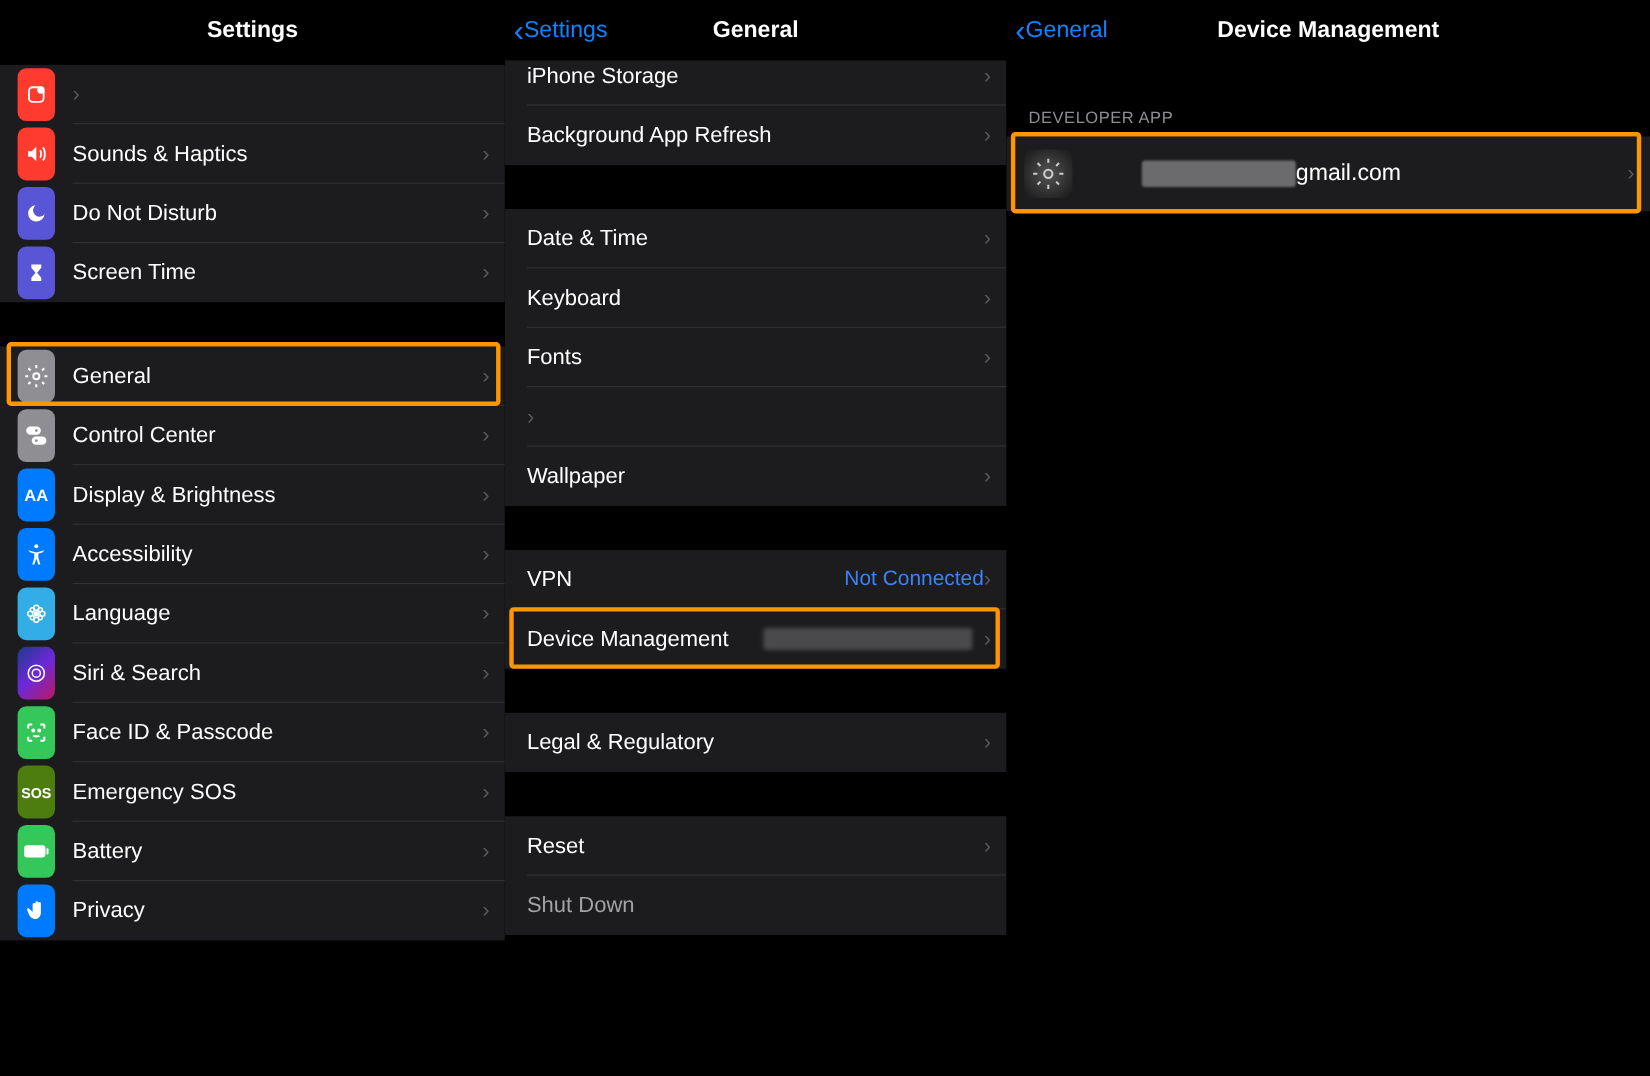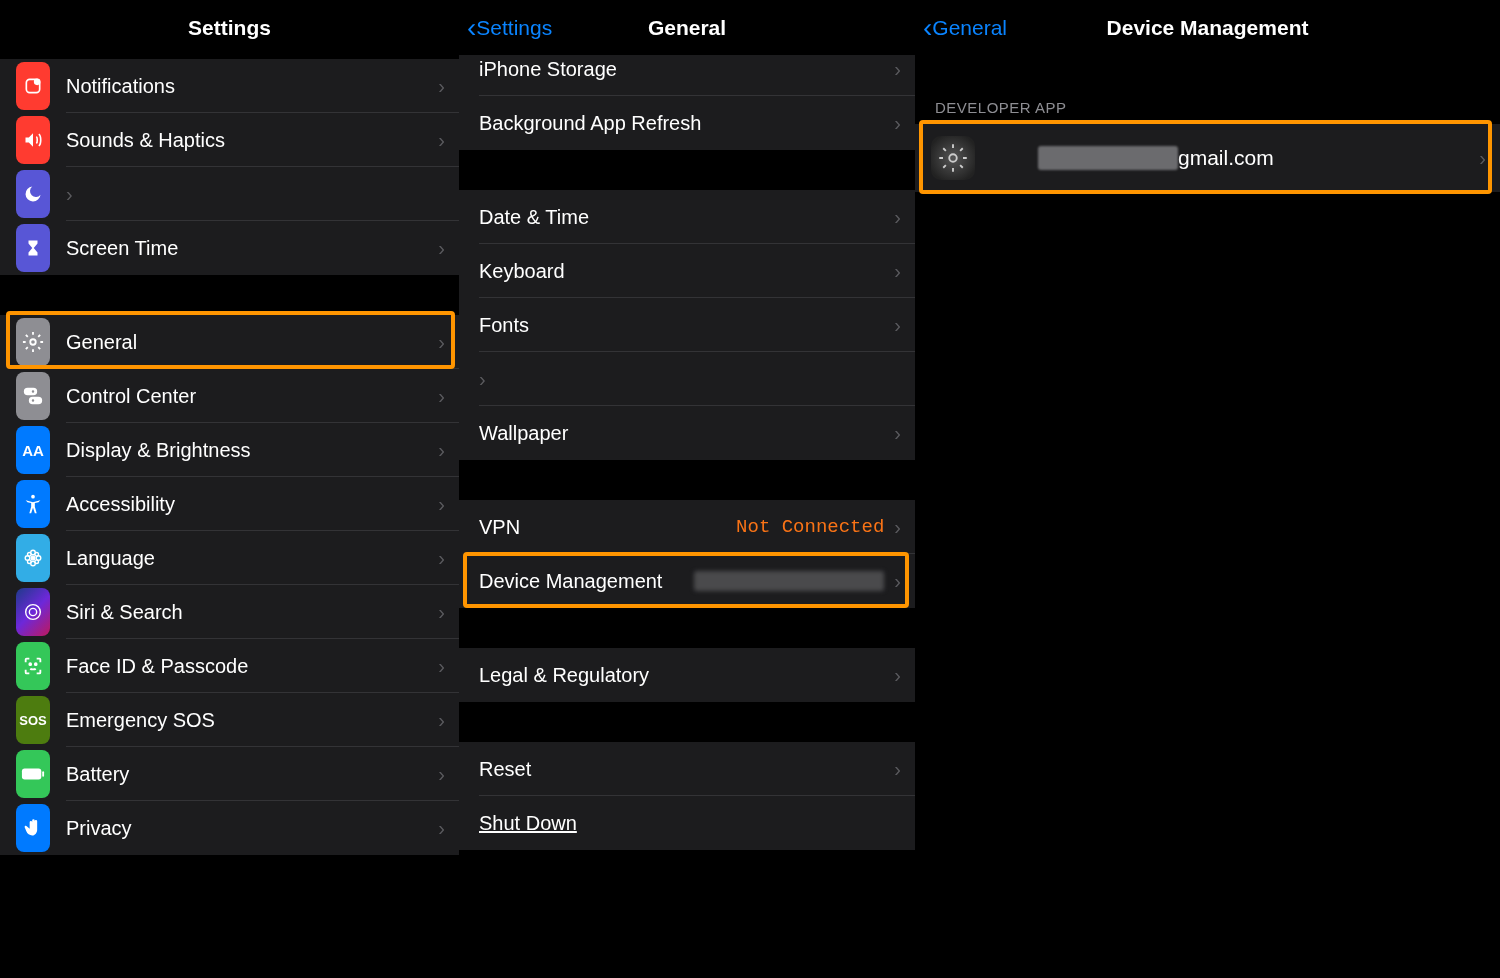--- a/index.html
+++ b/index.html
@@ -117,25 +117,23 @@
     cursor: pointer;
     position: relative;
   }
   .row2 .label {
     flex: 1;
     font-size: 20px;
     color: #fff;
   }
   .row2 .detail {
     font-size: 19px;
-    color: #f97316;
-    margin-right: 10px;
-    font-family: Liberation Mono, monospace;
-  }
-  .row2 .label-blue { color: #ffffff; text-decoration: underline; }
+    color: #3b82f6;
+  }
+  .row2 .label-blue { color: #a3a3a3; }
 
   .highlight-box {
     position: absolute;
     border: 4px solid #ff9500;
     border-radius: 4px;
     pointer-events: none;
     z-index: 10;
   }
 
   
@@ -218,41 +216,41 @@
   </div>
 
   <div class="section" style="margin-top:4px;" id="p1g1">
       <div class="row">
         <div class="icon-box ic-red">
           <svg width="20" height="20" viewBox="0 0 24 24" fill="none" stroke="#fff" stroke-width="2">
             <rect x="4" y="4" width="16" height="16" rx="4"></rect>
             <circle cx="17" cy="7" r="3" fill="#fff"></circle>
           </svg>
         </div>
-        <div class="label">Notifications</div>
         <span class="chevron">›</span>
         <div class="row-sep"></div>
       </div>
       <div class="row">
         <div class="icon-box ic-red">
           <svg width="20" height="20" viewBox="0 0 24 24" fill="#fff">
             <path d="M3 9v6h4l5 5V4L7 9H3z"></path>
             <path d="M16 8c1.5 1 1.5 7 0 8M19 5c3 2 3 12 0 14" fill="none" stroke="#fff" stroke-width="2"></path>
           </svg>
         </div>
         <div class="label">Sounds &amp; Haptics</div>
         <span class="chevron">›</span>
         <div class="row-sep"></div>
       </div>
       <div class="row">
         <div class="icon-box ic-purple">
           <svg width="20" height="20" viewBox="0 0 24 24" fill="#fff">
             <path d="M21 12.8A9 9 0 1111.2 3a7 7 0 109.8 9.8z"></path>
           </svg>
         </div>
+        <div class="label">Do Not Disturb</div>
         <span class="chevron">›</span>
         <div class="row-sep"></div>
       </div>
       <div class="row">
         <div class="icon-box ic-purple">
           <svg width="18" height="20" viewBox="0 0 24 24" fill="#fff">
             <path d="M6 2h12v4l-5 6 5 6v4H6v-4l5-6-5-6V2z"></path>
           </svg>
         </div>
         <div class="label">Screen Time</div>

